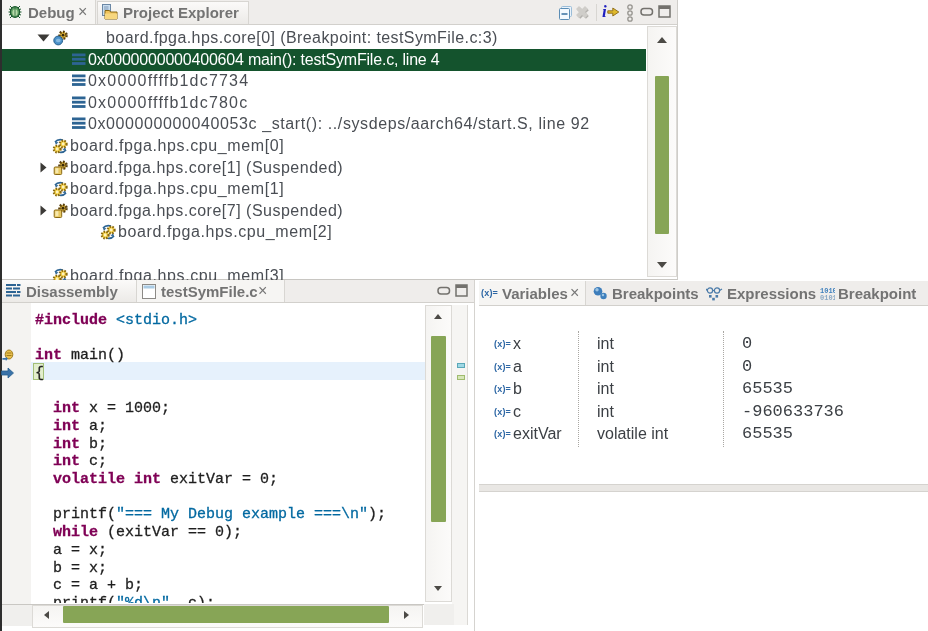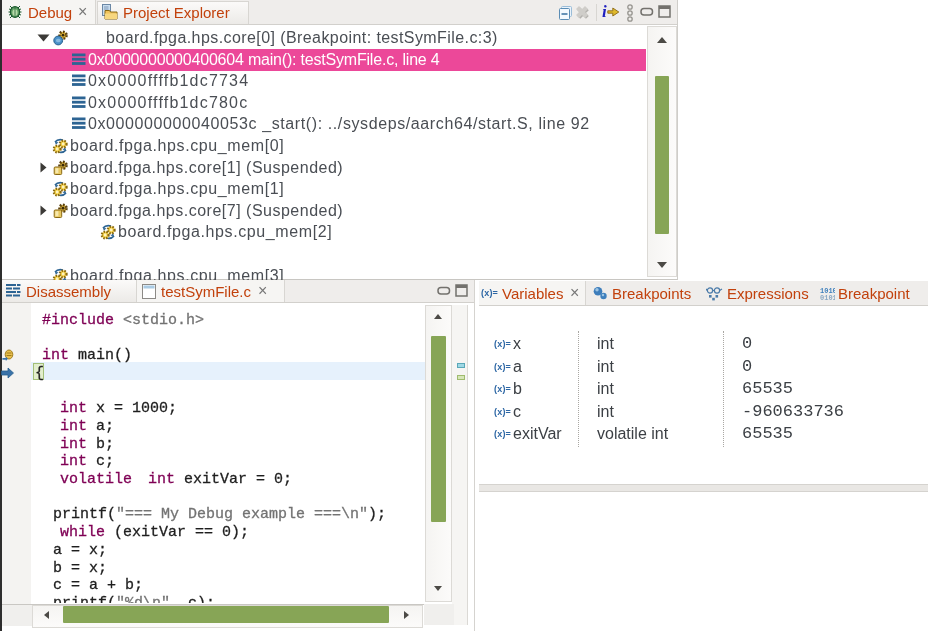--- a/index.html
+++ b/index.html
@@ -2,35 +2,35 @@
 <html><head>
 <meta charset="utf-8">
 <style>
 html,body{margin:0;padding:0;}
 body{width:928px;height:631px;overflow:hidden;background:#fff;
   font-family:"Liberation Sans",sans-serif;}
 #wrap{position:relative;width:928px;height:631px;overflow:hidden;background:#fff;}
 .abs{position:absolute;}
 
 .tabbar{background:#efedeb;}
-.tabtext{color:#c2410c;font-size:15px;white-space:nowrap;}
+.tabtext{color:#737373;font-size:15px;white-space:nowrap;font-weight:bold;}
 
 .trow{position:absolute;left:0;height:22px;white-space:nowrap;
   font-size:16px;letter-spacing:0.4px;color:#4a4e54;line-height:21.6px;}
-.sel{background:#ec4899;color:#fff;}
+.sel{background:#14532d;color:#fff;}
 
 .sbtrack{background:linear-gradient(to right,#f5f4f2,#fcfbfa);border:1px solid #dcdad6;}
 .sbtrackh{background:linear-gradient(to bottom,#f5f4f2,#fcfbfa);border:1px solid #dcdad6;}
 .thumb{background:#87a556;border-radius:1px;}
 .arrow{position:absolute;width:0;height:0;}
 
 .code{font-family:"Liberation Mono",monospace;font-size:15px;line-height:17.7px;
   color:#1f1f1f;white-space:pre;-webkit-text-stroke:0.3px;}
-.kw{color:#7f0055;font-weight:normal;margin-left:7px;}
-.str{color:#737373;}
+.kw{color:#7f0055;font-weight:bold;}
+.str{color:#0369a1;}
 
 .vname{font-size:16px;color:#3c4045;}
 .vval{font-family:"Liberation Mono",monospace;font-size:17px;color:#3c4045;}
 .dotsep{border-left:1px dotted #a9a7a3;}
 .vrow{left:0;width:449px;height:22.5px;line-height:22.5px;}
 .vicon{position:absolute;left:15px;top:0;font-size:9px;font-weight:bold;color:#2c66a4;letter-spacing:0.2px;}
 </style>
 </head>
 <body>
 <div id="wrap">

